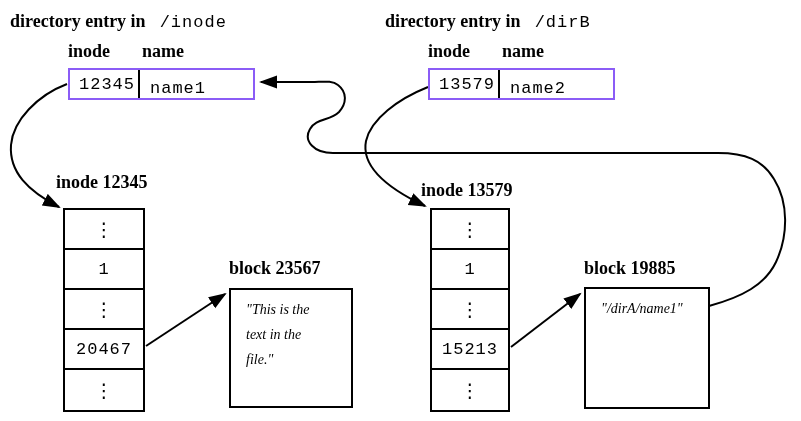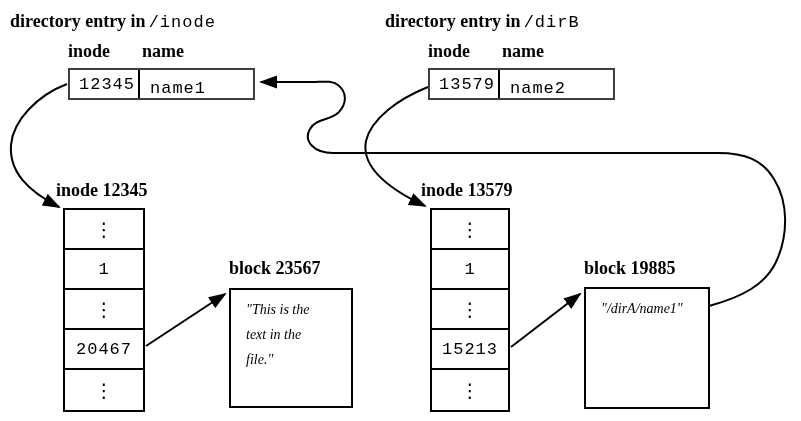--- a/index.html
+++ b/index.html
@@ -3,23 +3,23 @@
 <meta charset="utf-8">
 <style>
   html,body{margin:0;padding:0;background:#fff;}
   .canvas{
     position:relative;width:801px;height:421px;background:#ffffff;color:#000;
     font-family:"Liberation Serif",serif;overflow:hidden;
   }
   .abs{position:absolute;}
   .serif{font-family:"Liberation Serif",serif;font-weight:bold;font-size:18px;white-space:nowrap;line-height:1.1;}
   .mono{font-family:"Liberation Mono",monospace;font-size:17px;letter-spacing:1px;white-space:nowrap;}
-  .title{display:flex;align-items:baseline;gap:3px;}
+  .title{display:flex;align-items:baseline;gap:14px;}
   .hdr{ text-align:left;}
-  .entry-table{display:flex;border:2px solid #404040;width:187px;height:32px;box-sizing:border-box;background:#fff;}
+  .entry-table{display:flex;border:2px solid #8b5cf6;width:187px;height:32px;box-sizing:border-box;background:#fff;}
   .cell-inode{width:70px;border-right:2px solid #000;display:flex;align-items:center;padding-left:9px;box-sizing:border-box;}
   .cell-name{flex:1;display:flex;align-items:flex-end;padding-left:10px;}
   .inode-table{border:2px solid #000;box-sizing:border-box;background:#fff;}
   .inode-row{height:40px;border-bottom:2px solid #000;display:flex;align-items:center;justify-content:center;box-sizing:border-box;}
   .inode-row:last-child{border-bottom:none;}
   .dots{font-family:"DejaVu Sans",sans-serif;font-size:19px;letter-spacing:0;}
   .block-box{border:2px solid #000;box-sizing:border-box;background:#fff;}
   .block-text{font-family:"Liberation Serif",serif;font-style:italic;font-size:14px;white-space:nowrap;line-height:25px;}
   .center{text-align:left;}
   svg.overlay{position:absolute;left:0;top:0;pointer-events:none;}
@@ -67,21 +67,21 @@
   <div class="abs serif hdr" style="left:502px;top:42px;width:113px;">name</div>
   <div class="abs entry-table" style="left:428px;top:68px;">
     <div class="cell-inode">
       <span class="mono">13579</span>
     </div>
     <div class="cell-name">
       <span class="mono">name2</span>
     </div>
   </div>
 
-  <div class="abs serif" style="left:56px;top:181px;">inode 12345</div>
+  <div class="abs serif" style="left:56px;top:173px;">inode 12345</div>
   <div class="abs inode-table" style="left:63px;top:208px;width:82px;">
     <div class="inode-row dots">⋮</div>
     <div class="inode-row mono">1</div>
     <div class="inode-row dots">⋮</div>
     <div class="inode-row mono">20467</div>
     <div class="inode-row dots">⋮</div>
   </div>
 
   <div class="abs serif" style="left:421px;top:181px;">inode 13579</div>
   <div class="abs inode-table" style="left:430px;top:208px;width:80px;">

